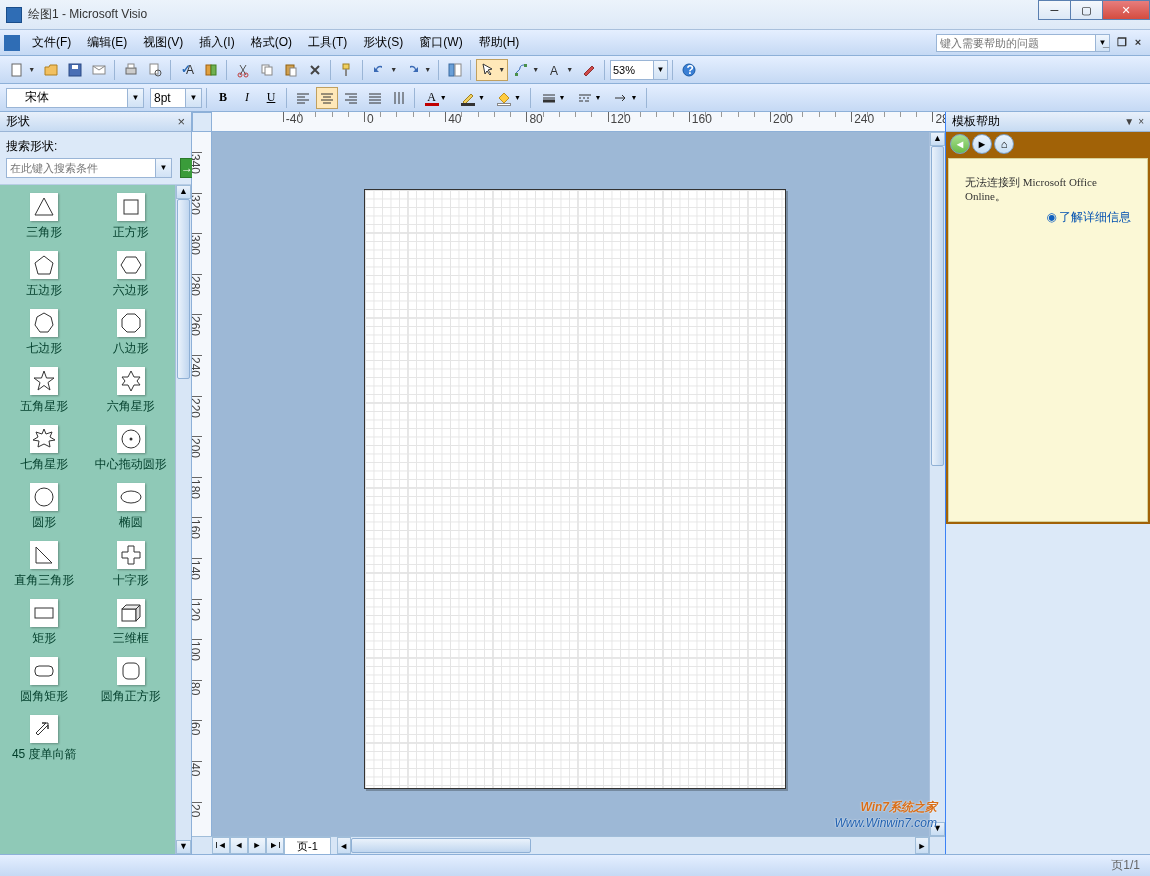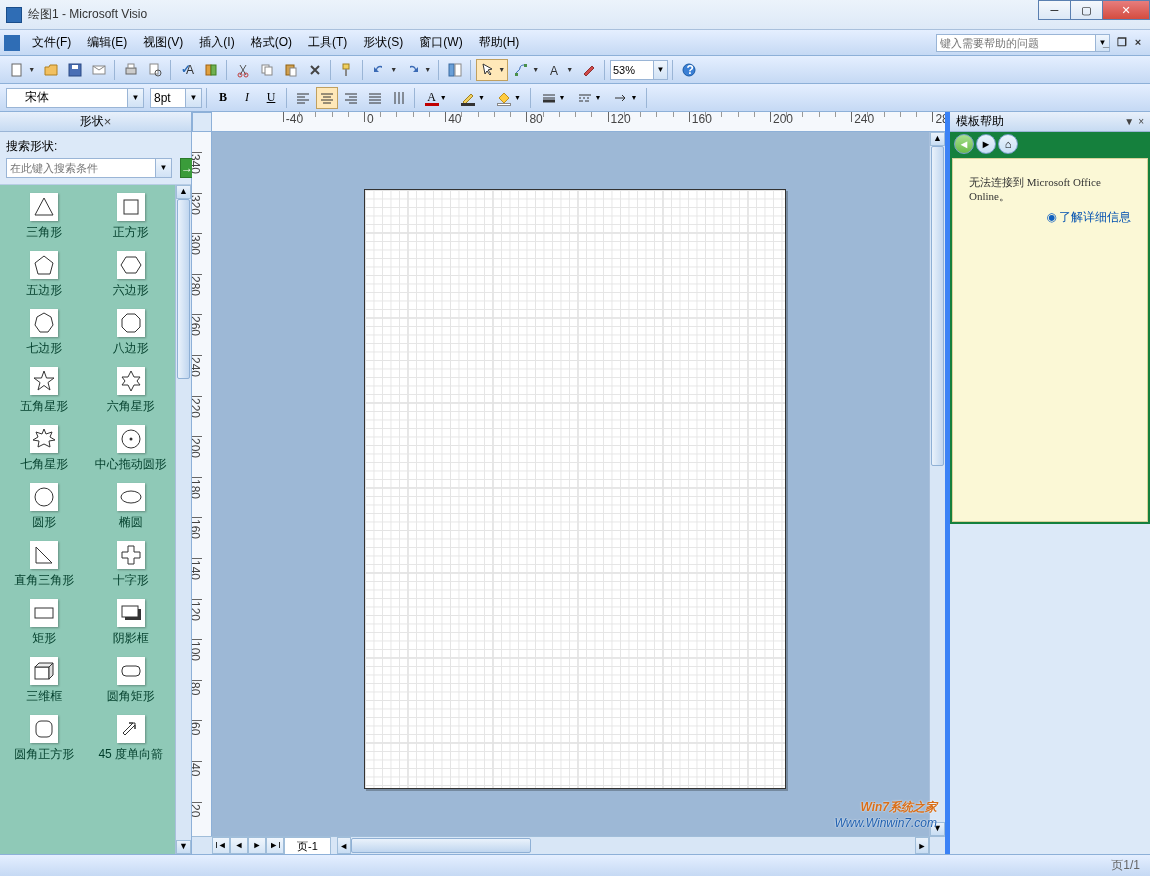--- a/index.html
+++ b/index.html
@@ -32,21 +32,21 @@
 .font-combo input{width:122px;height:20px;border:1px solid #9ab5d6;background:#fff;padding:0 18px;font-size:12px}
 .font-combo .fd,.size-combo .fd{width:16px;height:20px;border:1px solid #9ab5d6;border-left:0;background:linear-gradient(#f0f6fd,#d1e2f5);text-align:center;line-height:18px;font-size:8px;cursor:pointer}
 .size-combo{display:flex;margin-left:4px}
 .size-combo input{width:36px;height:20px;border:1px solid #9ab5d6;background:#fff;padding:0 3px;font-size:12px}
 .fb{width:22px;height:22px;display:flex;align-items:center;justify-content:center;cursor:pointer;border:1px solid transparent;font-family:"Times New Roman",serif}
 .fb.b{font-weight:bold}.fb.i{font-style:italic}.fb.u{text-decoration:underline}
 .fb.dd{width:34px}
 .colorbar{width:14px;height:3px;position:absolute;bottom:2px}
 .main{flex:1;display:flex;overflow:hidden}
 .shapes-panel{width:192px;background:#dce9f8;border-right:1px solid #8db0d8;display:flex;flex-direction:column}
-.panel-title{height:20px;background:linear-gradient(#e8f0fb,#c7dbf2);border-bottom:1px solid #9ab5d6;display:flex;align-items:center;padding:0 6px;justify-content:center}
+.panel-title{height:20px;background:linear-gradient(#e8f0fb,#c7dbf2);border-bottom:1px solid #9ab5d6;display:flex;align-items:center;padding:0 6px;justify-content:space-between}
 .panel-title .close{font-size:13px;cursor:pointer;color:#444}
 .search-sec{padding:6px;background:#dce9f8;border-bottom:1px solid #b8cde5}
 .search-sec .lbl{margin-bottom:3px}
 .search-row{display:flex;gap:8px}
 .search-row .sbox{flex:1;display:flex}
 .search-row input{flex:1;height:20px;border:1px solid #9ab5d6;padding:0 3px;font-size:11px;color:#888}
 .search-row .sd{width:16px;height:20px;border:1px solid #9ab5d6;border-left:0;background:linear-gradient(#f0f6fd,#d1e2f5);text-align:center;line-height:18px;font-size:8px;cursor:pointer}
 .search-row .go{width:20px;height:20px;background:#3a9c3a;border:1px solid #2a7a2a;color:#fff;text-align:center;line-height:18px;font-size:12px;cursor:pointer}
 .stencil-list{background:#dce9f8}
 .stencil{height:18px;display:flex;align-items:center;padding:0 4px;border-bottom:1px solid #c8d9ee;cursor:pointer}
@@ -79,21 +79,21 @@
 .vscroll .thumb{position:absolute;top:14px;left:1px;right:1px;height:320px;background:linear-gradient(90deg,#eaf2fb,#c0d6ef);border:1px solid #8fb0d5;border-radius:2px}
 .vscroll .ar{position:absolute;left:0;right:0;height:14px;text-align:center;font-size:9px;background:linear-gradient(#eaf2fb,#c8ddf3);border:1px solid #a0bdd9;cursor:pointer}
 .bottom-row{height:18px;display:flex;background:#d8e6f6;border-top:1px solid #a0bdd9}
 .nav-btns{display:flex;margin-left:20px}
 .nav-btn{width:18px;height:17px;border:1px solid #a0bdd9;text-align:center;font-size:9px;line-height:15px;background:linear-gradient(#f0f6fd,#d4e4f5);cursor:pointer}
 .page-tab{height:17px;padding:0 12px;background:#fff;border:1px solid #a0bdd9;border-bottom:0;line-height:16px;font-size:11px;cursor:pointer}
 .hscroll{flex:1;position:relative;margin-left:6px}
 .hscroll .track{position:absolute;inset:0;background:#d8e6f6}
 .hscroll .thumb{position:absolute;top:1px;bottom:1px;left:14px;width:180px;background:linear-gradient(#eaf2fb,#c0d6ef);border:1px solid #8fb0d5;border-radius:2px}
 .hscroll .ar{position:absolute;top:0;bottom:0;width:14px;text-align:center;font-size:9px;line-height:16px;background:linear-gradient(#eaf2fb,#c8ddf3);border:1px solid #a0bdd9;cursor:pointer}
-.help-panel{width:205px;background:#15803d;border-left:5px solid #3b82f6;display:flex;flex-direction:column}
+.help-panel{width:205px;background:#a16207;border-left:1px solid #3b82f6;display:flex;flex-direction:column}
 .help-title{height:20px;background:linear-gradient(#e8f0fb,#c7dbf2);display:flex;align-items:center;justify-content:space-between;padding:0 6px;border-bottom:1px solid #9ab5d6}
 .help-title .r{display:flex;gap:4px}
 .help-title .r span{font-size:10px;cursor:pointer;color:#444}
 .help-nav{height:24px;display:flex;align-items:center;padding:0 4px;gap:2px}
 .hnb{width:20px;height:20px;border:1px solid #7aa0cc;border-radius:10px;text-align:center;line-height:18px;font-size:11px;cursor:pointer;background:linear-gradient(#eaf3fc,#c8dff5)}
 .hnb.g{background:linear-gradient(#a8e090,#6abb4a);color:#fff}
 .help-body{flex:1;padding:16px;background:#fbf8d6;border:1px solid #d8d29a;margin:2px}
 .help-body .msg{font-size:11px;font-family:"SimSun";color:#333;line-height:14px}
 .help-body .link{color:#0050b0;text-align:right;margin-top:6px;font-size:11px;cursor:pointer}
 .help-body .link .bullet{color:#1060c0;margin-right:2px}
@@ -497,29 +497,20 @@
             </div>
             <span>十字形</span>
           </div>
           <div class="shape-item">
             <div class="shp">
               <svg viewBox="0 0 24 24">
                 <rect x="3" y="7" width="18" height="10" fill="#fff" stroke="#333"></rect>
               </svg>
             </div>
             <span>矩形</span>
-          </div>
-          <div class="shape-item">
-            <div class="shp">
-              <svg viewBox="0 0 24 24">
-                <rect x="6" y="8" width="16" height="11" fill="#333"></rect>
-                <rect x="3" y="5" width="16" height="11" fill="#fff" stroke="#333"></rect>
-              </svg>
-            </div>
-            <span>阴影框</span>
           </div>
           <div class="shape-item">
             <div class="shp">
               <svg viewBox="0 0 24 24">
                 <rect x="3" y="8" width="14" height="12" fill="#fff" stroke="#333"></rect>
                 <polygon points="3,8 7,4 21,4 17,8" fill="#eee" stroke="#333"></polygon>
                 <polygon points="17,8 21,4 21,16 17,20" fill="#ddd" stroke="#333"></polygon>
               </svg>
             </div>
             <span>三维框</span>

